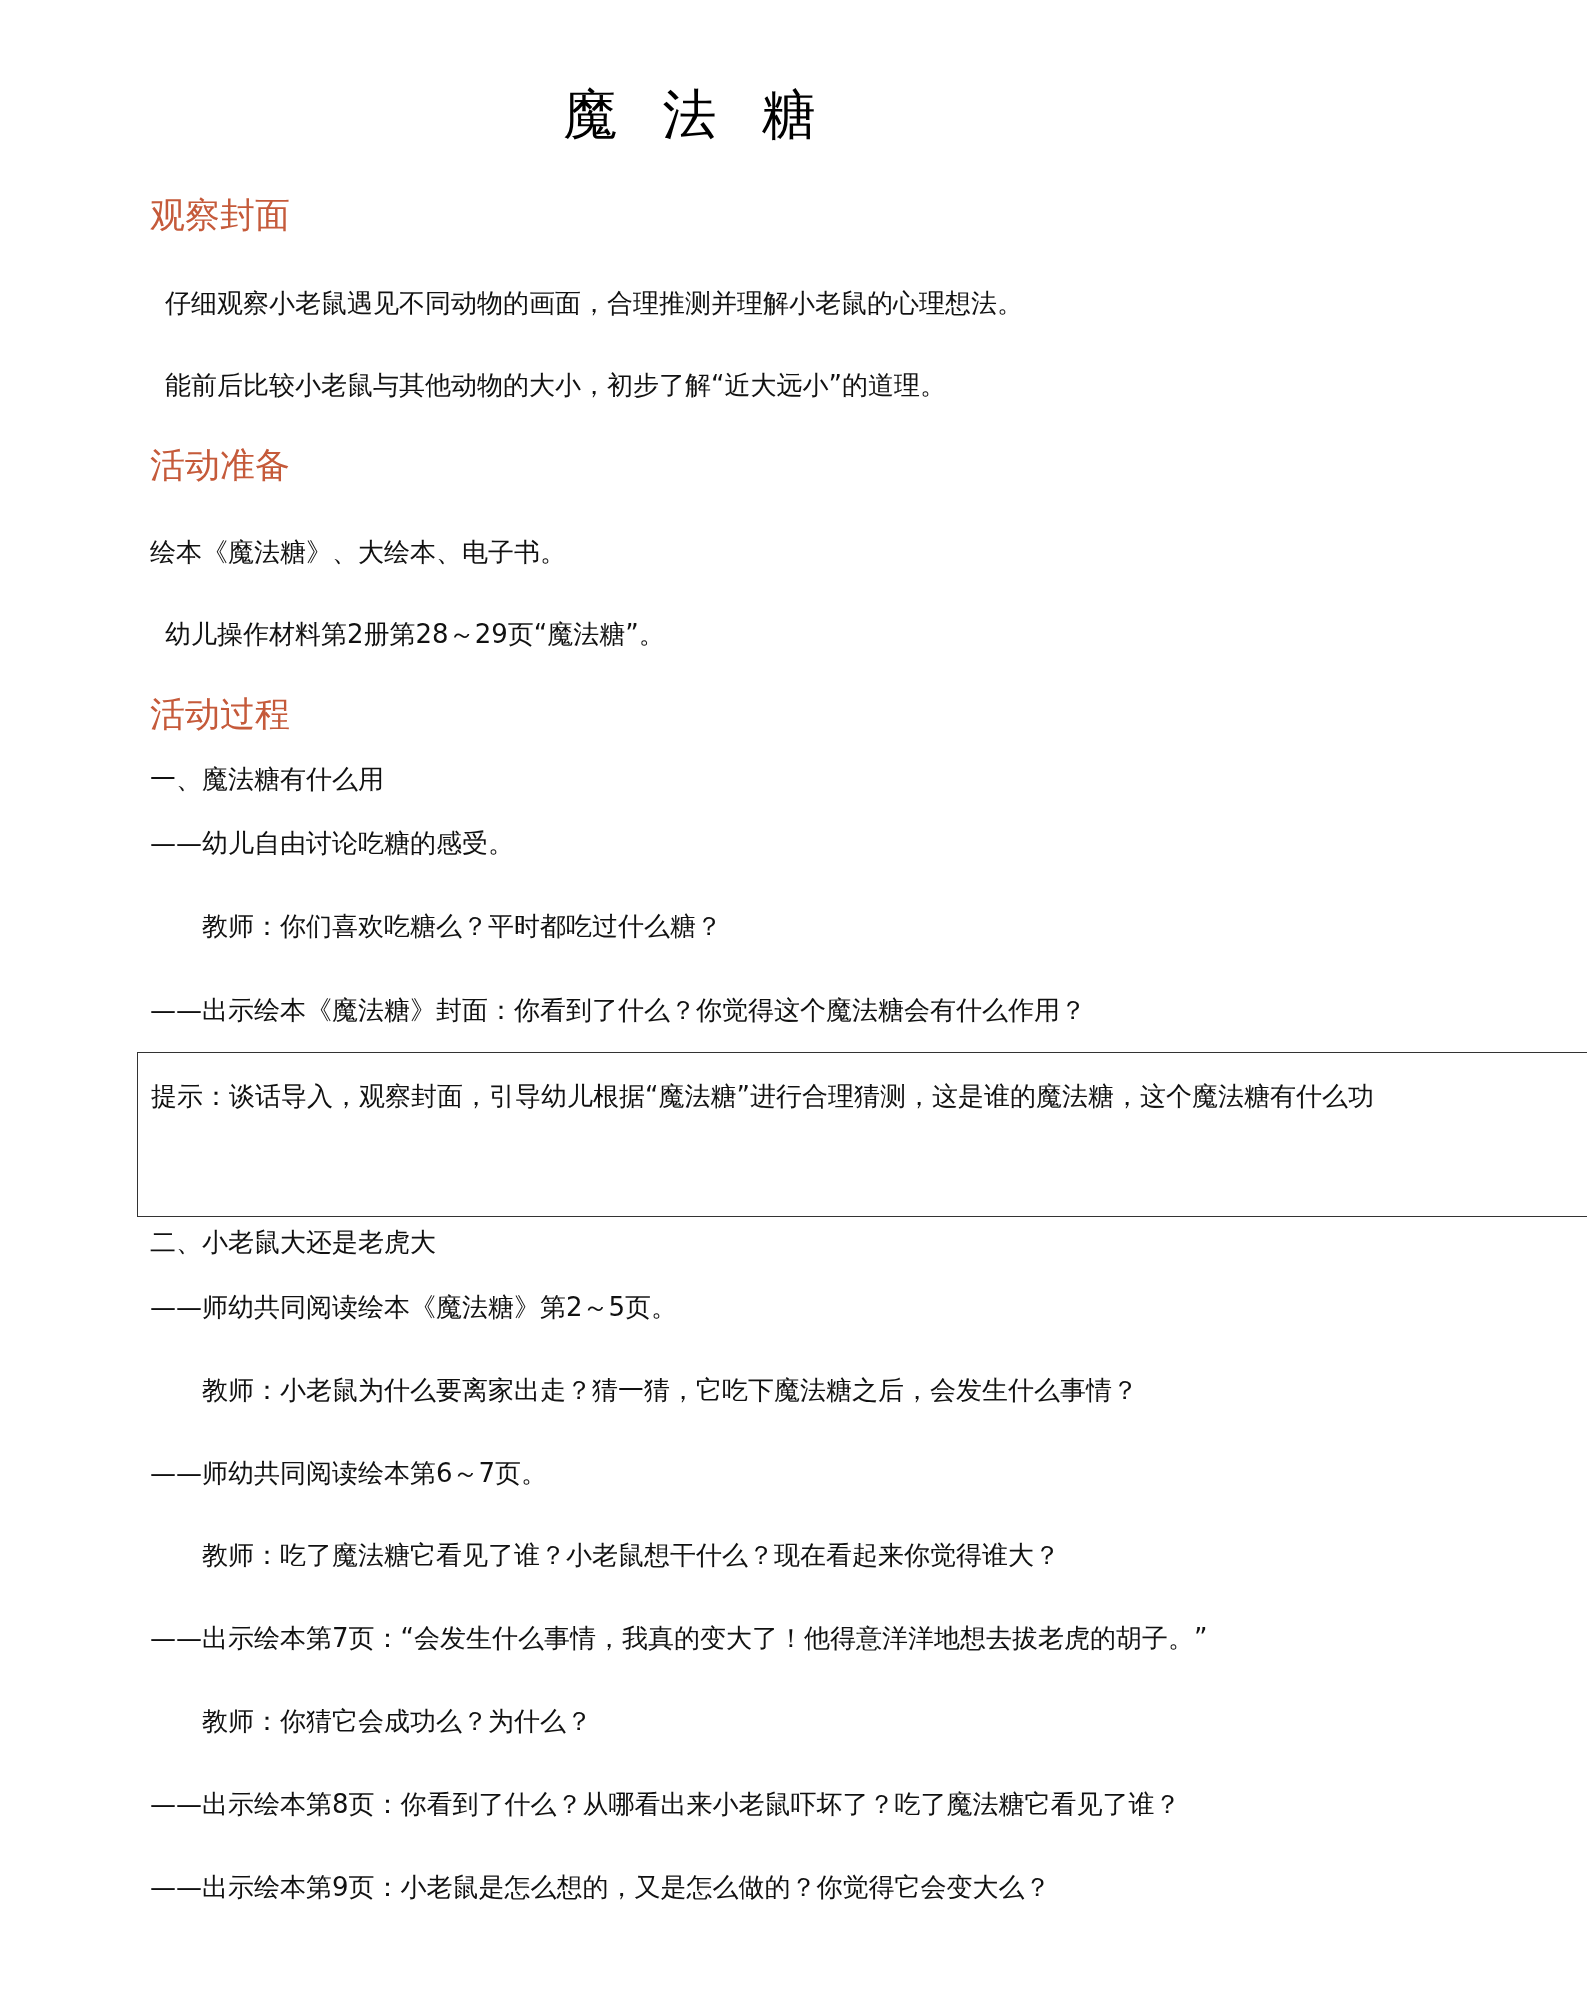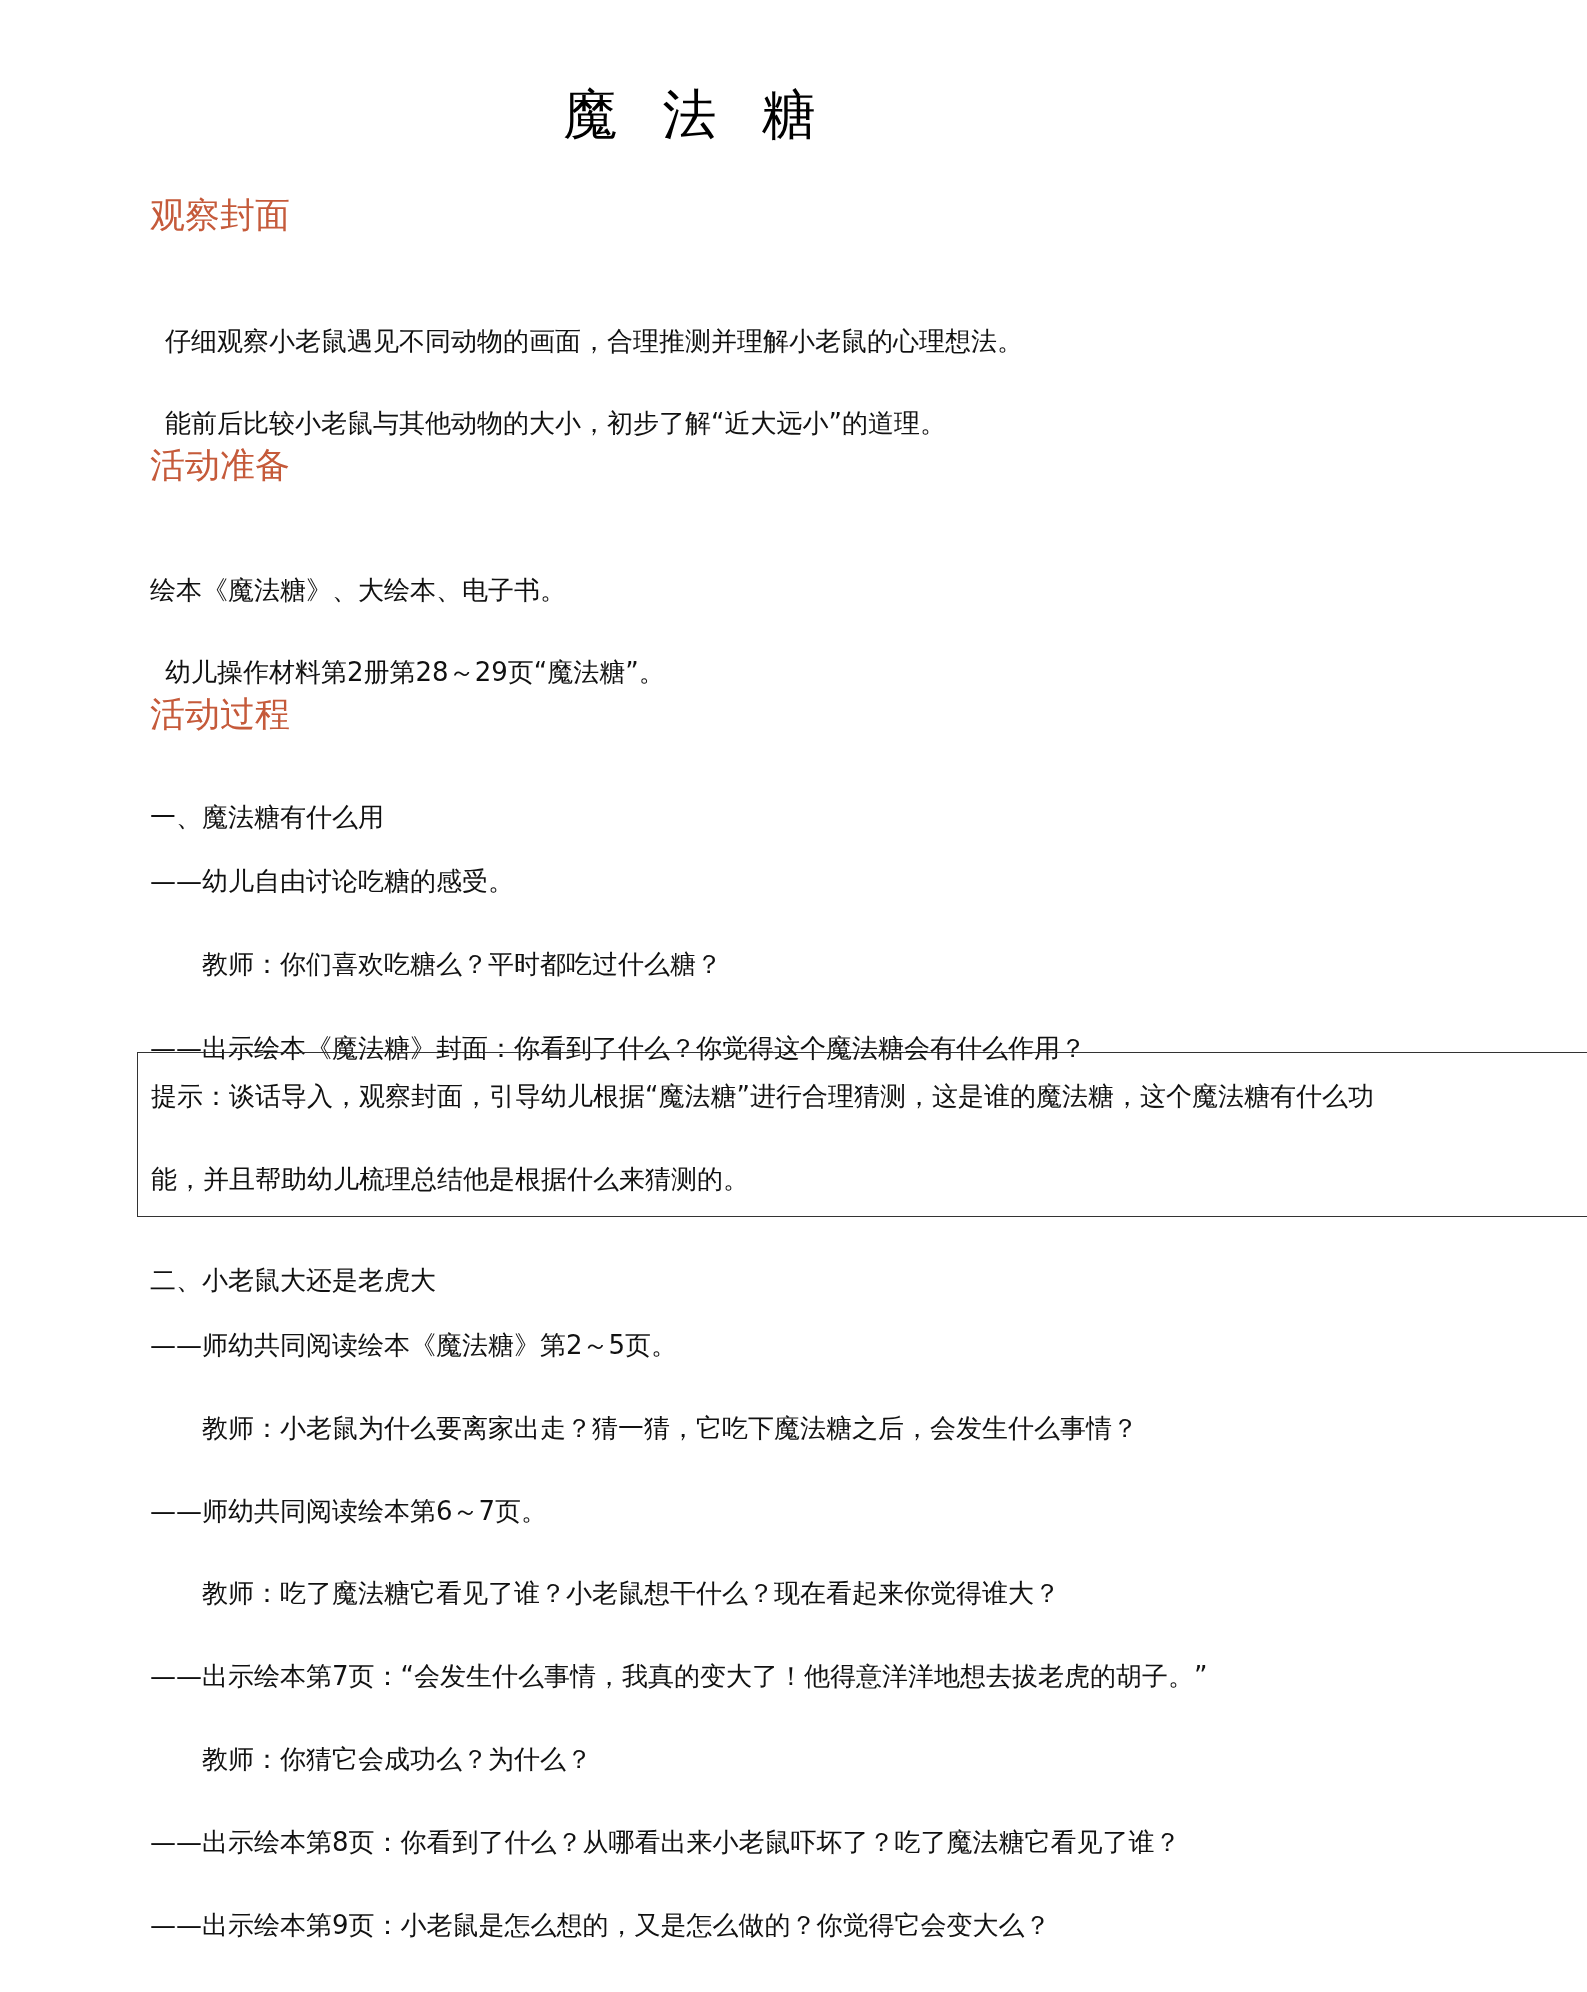--- a/index.html
+++ b/index.html
@@ -1,21 +1,21 @@
 <!DOCTYPE html>
 <html><head>
 <meta charset="utf-8">
 <style>
   html, body { margin: 0; padding: 0; background: #ffffff; }
   body { width: 1587px; height: 1992px; position: relative; overflow: hidden;
          font-family: "DejaVu Sans", "Liberation Sans", sans-serif; color: #111; }
   .abs { position: absolute; white-space: nowrap; line-height: 1; }
   .title { left: 0; width: 1393px; text-align: center; top: 88px; font-size: 54px; letter-spacing: 14px; color: #000; }
   .h { left: 150px; font-size: 35px; color: #c55a3a; }
-  .p { font-size: 26px; color: #111; margin-top: 38px; }
+  .p { font-size: 26px; color: #111; }
   .box { position: absolute; left: 137px; top: 1052px; width: 1484px; height: 165px;
          border: 1.5px solid #333; box-sizing: border-box; }
   .box .line { position: absolute; left: 13px; font-size: 26px; white-space: nowrap; line-height: 1; }
 </style>
 </head>
 <body>
 
 <div class="abs title">魔 法 糖</div>
 
 <div class="abs h" style="top:198px">观察封面</div>
@@ -27,21 +27,20 @@
 <div class="abs p" style="left:165px;top:621px">幼儿操作材料第2册第28～29页“魔法糖”。</div>
 
 <div class="abs h" style="top:697px">活动过程</div>
 <div class="abs p" style="left:150px;top:766px">一、魔法糖有什么用</div>
 <div class="abs p" style="left:150px;top:830px">——幼儿自由讨论吃糖的感受。</div>
 <div class="abs p" style="left:202px;top:913px">教师：你们喜欢吃糖么？平时都吃过什么糖？</div>
 <div class="abs p" style="left:150px;top:997px">——出示绘本《魔法糖》封面：你看到了什么？你觉得这个魔法糖会有什么作用？</div>
 
 <div class="box">
   <div class="line" style="top:30px">提示：谈话导入，观察封面，引导幼儿根据“魔法糖”进行合理猜测，这是谁的魔法糖，这个魔法糖有什么功</div>
-  <div class="line" style="top:113px">能，并且帮助幼儿梳理总结他是根据什么来猜测的。</div>
 </div>
 
 <div class="abs p" style="left:150px;top:1229px">二、小老鼠大还是老虎大</div>
 <div class="abs p" style="left:150px;top:1294px">——师幼共同阅读绘本《魔法糖》第2～5页。</div>
 <div class="abs p" style="left:202px;top:1377px">教师：小老鼠为什么要离家出走？猜一猜，它吃下魔法糖之后，会发生什么事情？</div>
 <div class="abs p" style="left:150px;top:1460px">——师幼共同阅读绘本第6～7页。</div>
 <div class="abs p" style="left:202px;top:1542px">教师：吃了魔法糖它看见了谁？小老鼠想干什么？现在看起来你觉得谁大？</div>
 <div class="abs p" style="left:150px;top:1625px">——出示绘本第7页：“会发生什么事情，我真的变大了！他得意洋洋地想去拔老虎的胡子。”</div>
 <div class="abs p" style="left:202px;top:1708px">教师：你猜它会成功么？为什么？</div>
 <div class="abs p" style="left:150px;top:1791px">——出示绘本第8页：你看到了什么？从哪看出来小老鼠吓坏了？吃了魔法糖它看见了谁？</div>

